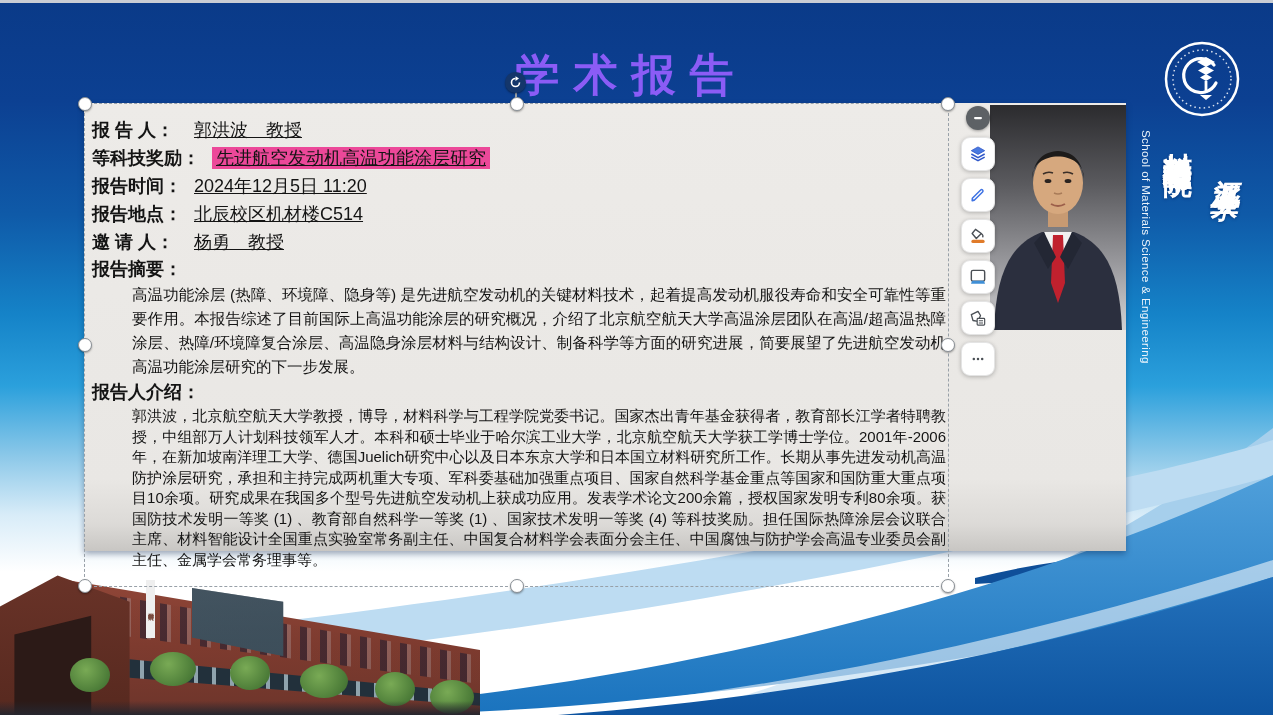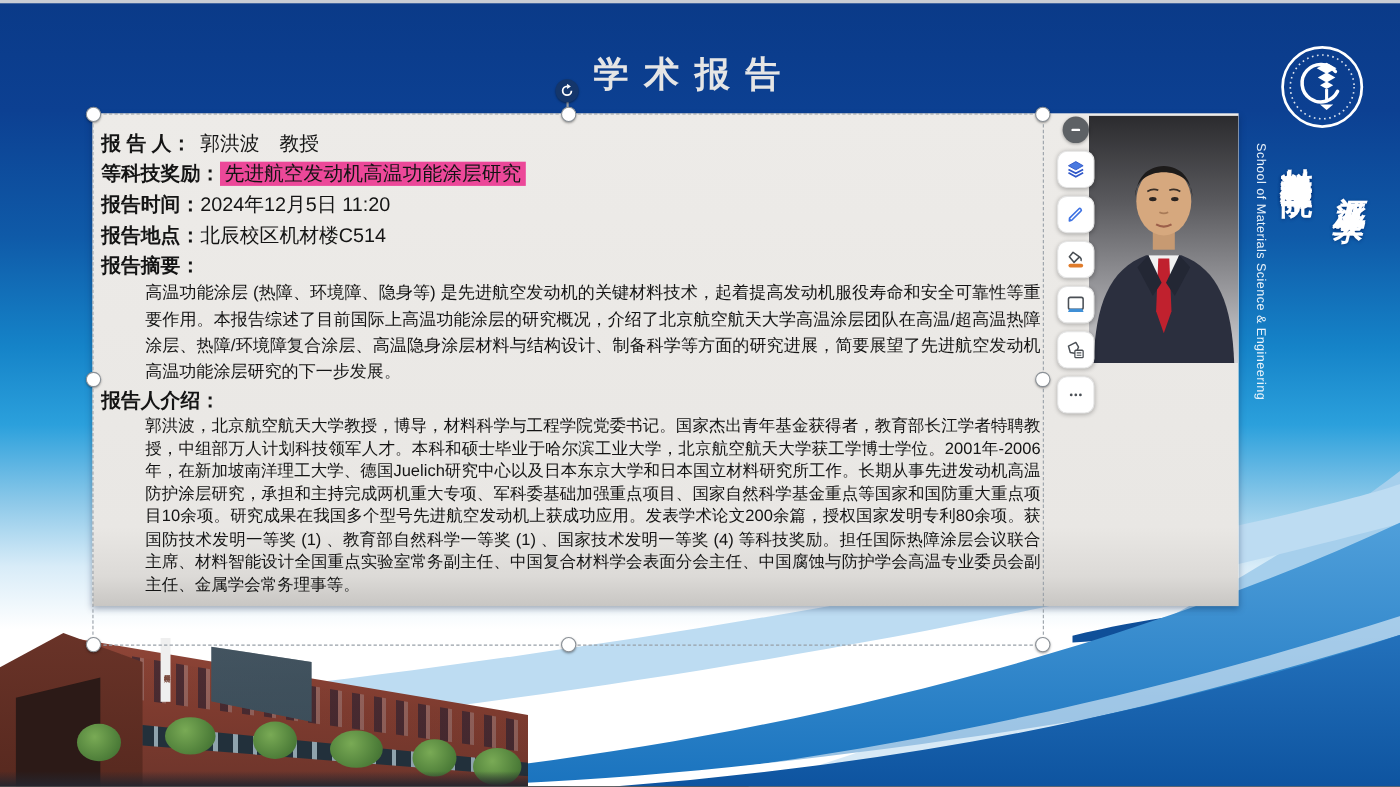--- a/index.html
+++ b/index.html
@@ -38,29 +38,29 @@
         writing-mode:vertical-rl;color:#fff;font-size:29px;font-weight:bold;
         letter-spacing:2px;text-shadow:0 1px 3px rgba(0,30,90,.45);}
   .school-en{position:absolute;left:1140px;top:130px;height:296px;
         writing-mode:vertical-rl;color:#eaf3fb;font-size:11.5px;letter-spacing:.4px;}
   .univ-cn{position:absolute;left:1206px;top:158px;height:206px;
         writing-mode:vertical-rl;color:#fff;font-size:27px;font-weight:bold;
         font-style:italic;font-family:"DejaVu Serif","Liberation Serif",serif;
         letter-spacing:3px;text-shadow:0 1px 3px rgba(0,30,90,.4);}
   
   .title{position:absolute;left:0;top:46px;width:1263px;text-align:center;
-        color:#e5e5e5;font-size:32px;font-weight:bold;letter-spacing:14px;}
+        color:#8b5cf6;font-size:44px;font-weight:bold;letter-spacing:14px;}
   
   .panel{position:absolute;left:84px;top:103px;width:1042px;height:448px;
         background:linear-gradient(180deg,#edebE8 0%,#e9e7e4 84%,#dcdad7 94%,#c8c6c3 100%);
         box-shadow:0 3px 6px rgba(0,20,60,.35);}
   .textblock{position:absolute;left:92px;top:116px;width:854px;color:#141414;}
   .frow{height:28px;line-height:28px;font-size:18px;white-space:nowrap;}
   .flabel{font-weight:bold;display:inline-block;min-width:90px;}
-  .fvalue{margin-left:0;}
+  .fvalue{margin-left:12px;text-decoration:underline;}
   .hl{background:#ec4899;padding:1px 4px;}
   .heading{height:27px;line-height:27px;font-size:18px;font-weight:bold;}
   .para{font-size:15.5px;line-height:24px;text-align:justify;margin-left:40px;}
   .para.bio{font-size:15px;line-height:20.5px;}
   
   .photo{position:absolute;left:990px;top:105px;width:136px;height:225px;overflow:hidden;}
   
   .sel-rect{position:absolute;left:84px;top:103px;width:863px;height:482px;
         border:1.5px dashed #98a0a8;pointer-events:none;}
   .handle{position:absolute;width:12px;height:12px;border-radius:50%;
@@ -146,20 +146,23 @@
       <span class="flabel">报 告 人：</span><span class="fvalue">郭洪波　教授</span>
     </div>
     <div class="frow">
       <span class="flabel">等科技奖励：</span><span class="fvalue hl">先进航空发动机高温功能涂层研究</span>
     </div>
     <div class="frow">
       <span class="flabel">报告时间：</span><span class="fvalue">2024年12月5日 11:20</span>
     </div>
     <div class="frow">
       <span class="flabel">报告地点：</span><span class="fvalue">北辰校区机材楼C514</span>
+    </div>
+    <div class="frow">
+      <span class="flabel">邀 请 人：</span><span class="fvalue">杨勇　教授</span>
     </div>
     <div class="heading">报告摘要：</div>
     <div class="para">高温功能涂层 (热障、环境障、隐身等) 是先进航空发动机的关键材料技术，起着提高发动机服役寿命和安全可靠性等重要作用。本报告综述了目前国际上高温功能涂层的研究概况，介绍了北京航空航天大学高温涂层团队在高温/超高温热障涂层、热障/环境障复合涂层、高温隐身涂层材料与结构设计、制备科学等方面的研究进展，简要展望了先进航空发动机高温功能涂层研究的下一步发展。</div>
     <div class="heading">报告人介绍：</div>
     <div class="para bio">郭洪波，北京航空航天大学教授，博导，材料科学与工程学院党委书记。国家杰出青年基金获得者，教育部长江学者特聘教授，中组部万人计划科技领军人才。本科和硕士毕业于哈尔滨工业大学，北京航空航天大学获工学博士学位。2001年-2006年，在新加坡南洋理工大学、德国Juelich研究中心以及日本东京大学和日本国立材料研究所工作。长期从事先进发动机高温防护涂层研究，承担和主持完成两机重大专项、军科委基础加强重点项目、国家自然科学基金重点等国家和国防重大重点项目10余项。研究成果在我国多个型号先进航空发动机上获成功应用。发表学术论文200余篇，授权国家发明专利80余项。获国防技术发明一等奖 (1) 、教育部自然科学一等奖 (1) 、国家技术发明一等奖 (4) 等科技奖励。担任国际热障涂层会议联合主席、材料智能设计全国重点实验室常务副主任、中国复合材料学会表面分会主任、中国腐蚀与防护学会高温专业委员会副主任、金属学会常务理事等。</div>
   </div>
 
   <div class="photo">
     <svg width="136" height="225" viewBox="0 0 136 225">
       <defs>

